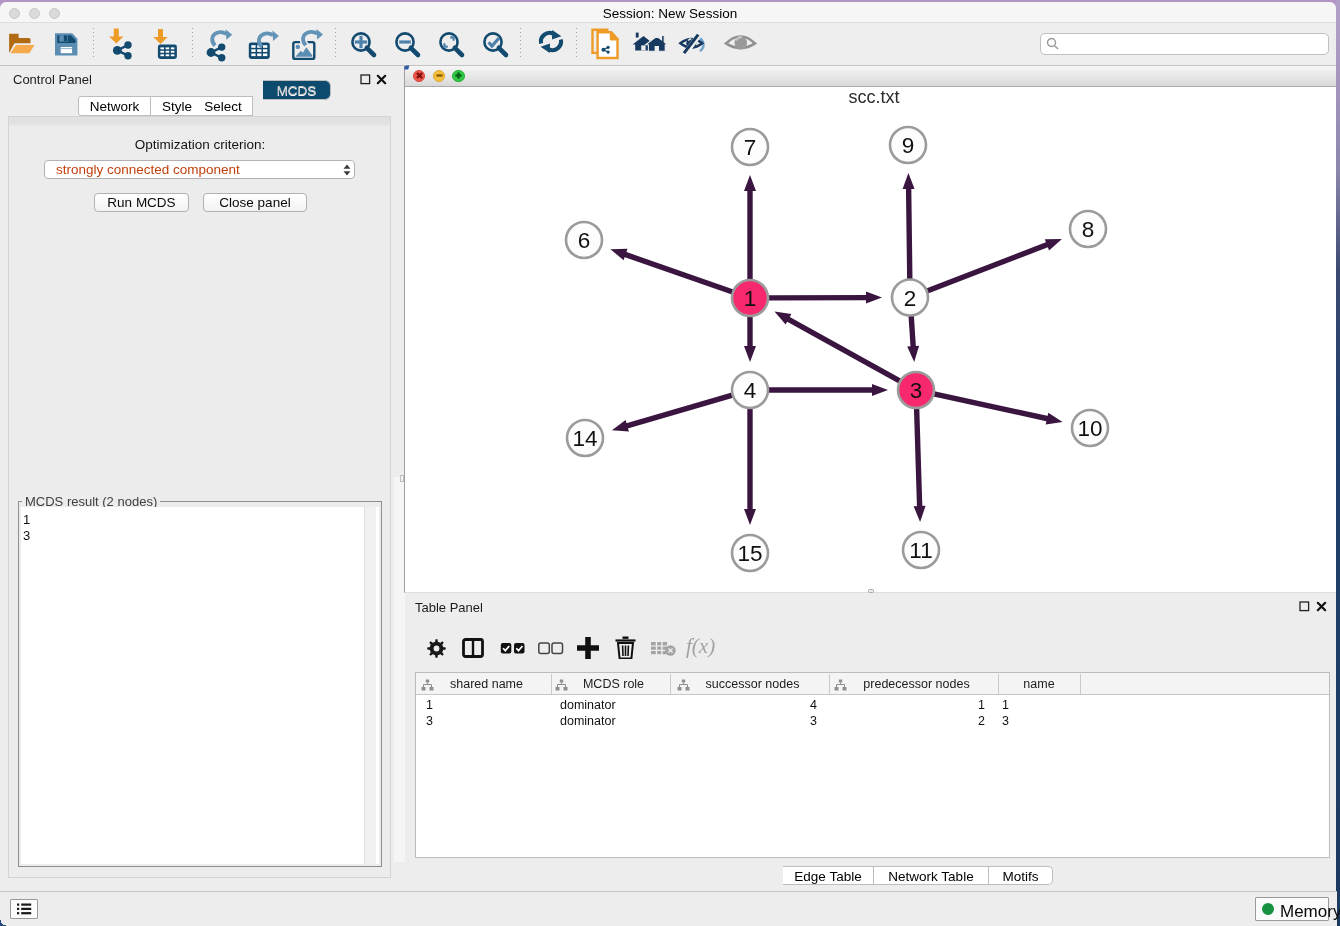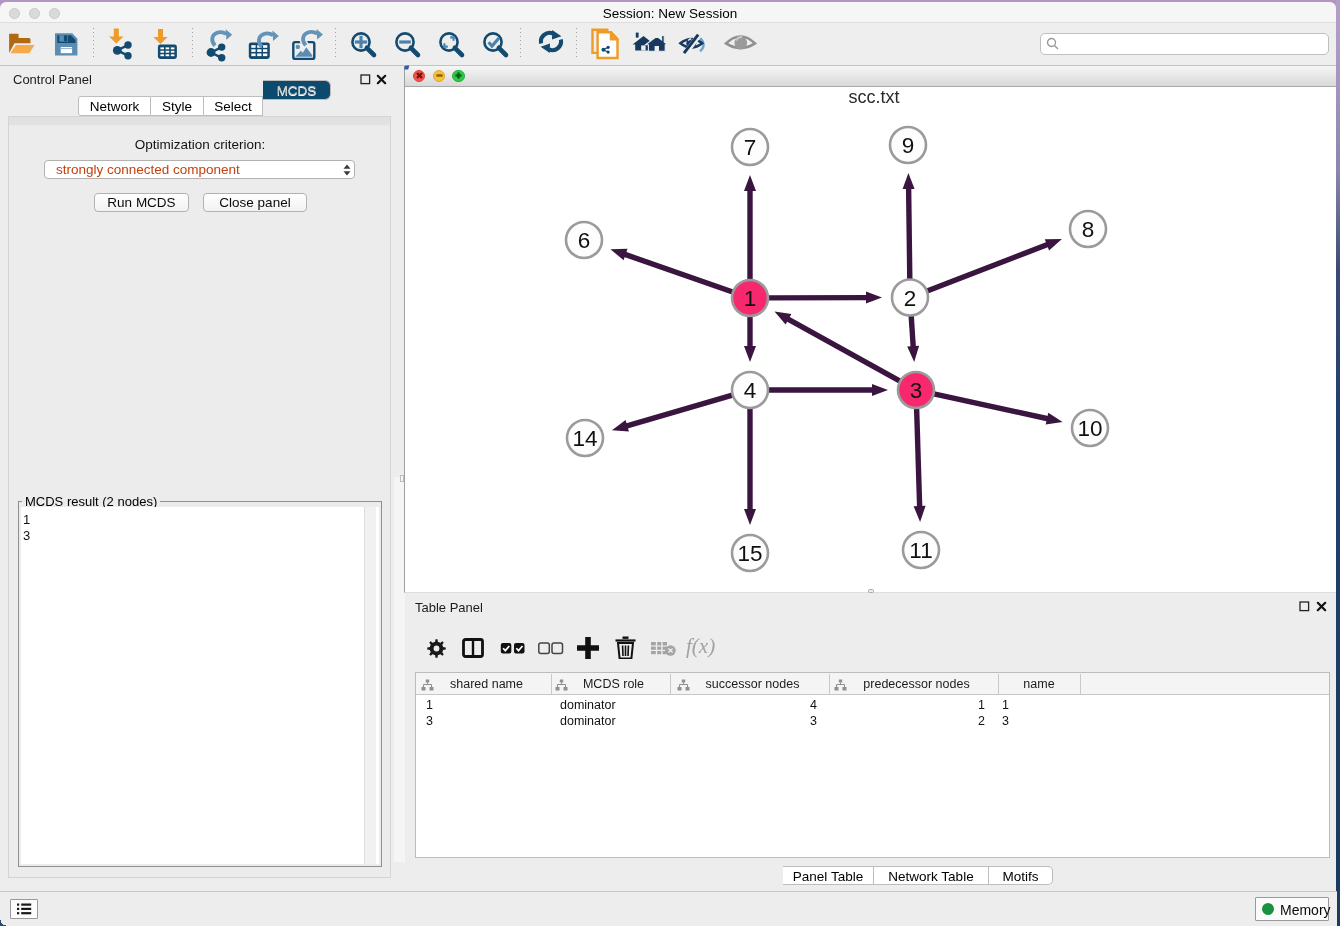--- a/index.html
+++ b/index.html
@@ -167,33 +167,33 @@
     <div class="abs" style="left:13px;top:72px;font-size:13px;color:#1c1c1c">Control Panel</div>
     <svg class="abs" style="left:360px;top:74px" width="11" height="11" viewBox="0 0 11 11">
       <rect x="1" y="1" width="8.6" height="8.6" fill="none" stroke="#222" stroke-width="1.3"></rect>
     </svg>
     <svg class="abs" style="left:376px;top:74px" width="11" height="11" viewBox="0 0 11 11">
       <path d="M1.8 1.8 L9.2 9.2 M9.2 1.8 L1.8 9.2" stroke="#111" stroke-width="2.2" stroke-linecap="round"></path>
     </svg>
     <div class="abs" style="left:8px;top:116px;width:383px;height:762px;background:linear-gradient(#e1e1e1 0,#e1e1e1 7px,#ececec 9px);border:1px solid #d4d4d4;box-sizing:border-box"></div>
     <div class="abs tabw" style="left:78px;top:96px;width:73px;border-left:1px solid #bdbdbd;border-radius:3px 0 0 3px">Network</div>
     <div class="abs tabw" style="left:151px;top:96px;width:53px">Style</div>
-    <div class="abs tabw" style="left:204px;top:96px;width:59px">Select</div>
+    <div class="abs tabw" style="left:194px;top:96px;width:59px">Select</div>
     <div class="abs tabw eng" style="left:263px;top:80px;width:68px;background:#0c4a6e;border-radius:0 6px 6px 0">MCDS</div>
     <div class="abs" style="left:100px;top:137px;width:200px;text-align:center;font-size:13.5px;color:#141414">Optimization criterion:</div>
     <div class="abs" style="left:44px;top:160px;width:311px;height:19px;background:#fff;border:1px solid #b2b2b2;border-radius:4px;box-sizing:border-box"></div>
     <div class="abs" style="left:56px;top:162px;font-size:13.5px;color:#c2410c">strongly connected component</div>
     <svg class="abs" style="left:341px;top:164px" width="12" height="12" viewBox="0 0 12 12">
       <path d="M6 0.5 l3.5 4.2 h-7 z" fill="#3c3c3c"></path>
       <path d="M6 11.5 l-3.5 -4.2 h7 z" fill="#3c3c3c"></path>
     </svg>
     <div class="abs btn" style="left:94px;top:193px;width:95px;height:19px;line-height:17px">Run MCDS</div>
     <div class="abs btn" style="left:203px;top:193px;width:104px;height:19px;line-height:17px">Close panel</div>
     <div class="abs" style="left:18px;top:501px;width:364px;height:366px;border:1px solid #8f8f8f;box-sizing:border-box"></div>
-    <div class="abs" style="left:22px;top:494px;background:#ececec;padding:0 3px;font-size:13px;color:#000000">MCDS result (2 nodes)</div>
+    <div class="abs" style="left:22px;top:494px;background:#ececec;padding:0 3px;font-size:13px;color:#404040">MCDS result (2 nodes)</div>
     <div class="abs" style="left:21px;top:507px;width:358px;height:357px;background:#fff"></div>
     <div class="abs" style="left:364px;top:507px;width:12px;height:357px;background:#f1f1f1;border-left:1px solid #dedede;box-sizing:border-box"></div>
     <div class="abs" style="left:23px;top:512px;font-size:13px;color:#111;line-height:16px">1<br>3</div>
     <div class="abs" style="left:393.5px;top:477px;width:11px;height:385px;background:#f5f5f5"></div>
     <div class="abs" style="left:399.5px;top:474.8px;width:4.8px;height:7px;background:#f6f6f6;border:1px solid #bdbdbd;box-sizing:border-box"></div>
     <div class="abs" style="left:404px;top:66px;width:932px;height:527px;border-left:1px solid #a0a0a0;border-bottom:1px solid #dedede;box-sizing:border-box;background:#fff"></div>
     <div class="abs" style="left:405px;top:66px;width:931px;height:21px;background:linear-gradient(#f6f6f6,#d8d8d8);border-bottom:1px solid #a9a9a9;box-sizing:border-box"></div>
     <div class="abs" style="left:412.9px;top:69.8px;width:12.2px;height:12.2px;border-radius:50%;background:#ed554c;border:1px solid #d8453c;box-sizing:border-box"></div>
     <div class="abs" style="left:432.9px;top:69.8px;width:12.2px;height:12.2px;border-radius:50%;background:#f6c13d;border:1px solid #dfa72e;box-sizing:border-box"></div>
     <div class="abs" style="left:452.4px;top:69.8px;width:12.2px;height:12.2px;border-radius:50%;background:#2fc946;border:1px solid #2aac3e;box-sizing:border-box"></div>
@@ -355,31 +355,31 @@
     <div class="cell" style="left:560px;top:697px">dominator</div>
     <div class="cell" style="left:700px;top:697px;width:117px;text-align:right">4</div>
     <div class="cell" style="left:850px;top:697px;width:135px;text-align:right">1</div>
     <div class="cell" style="left:1002px;top:697px">1</div>
     <div class="cell" style="left:426px;top:713px">3</div>
     <div class="cell" style="left:560px;top:713px">dominator</div>
     <div class="cell" style="left:700px;top:713px;width:117px;text-align:right">3</div>
     <div class="cell" style="left:850px;top:713px;width:135px;text-align:right">2</div>
     <div class="cell" style="left:1002px;top:713px">3</div>
     <div class="abs tabw eng" style="left:692px;top:904px;width:91px;background:#e4e4e4;border-left:1px solid #be185d;border-radius:5px 0 0 5px;height:19px;line-height:19px">Node Table</div>
-    <div class="abs tabw" style="left:783px;top:866px;width:91px;height:19px;line-height:19px">Panel Table</div>
+    <div class="abs tabw" style="left:783px;top:866px;width:91px;height:19px;line-height:19px">Edge Table</div>
     <div class="abs tabw" style="left:874px;top:866px;width:115px;height:19px;line-height:19px">Network Table</div>
     <div class="abs tabw" style="left:989px;top:866px;width:64px;border-radius:0 5px 5px 0;height:19px;line-height:19px">Motifs</div>
     <div class="abs" style="left:0;top:891px;width:1337px;height:35px;background:#ededed;border-top:1px solid #c6c6c6;box-sizing:border-box"></div>
     <div class="abs" style="left:10px;top:899px;width:28px;height:20px;background:#fcfcfc;border:1px solid #9a9a9a;border-radius:1px;box-sizing:border-box"></div>
     <svg class="abs" style="left:17px;top:903px" width="16" height="12" viewBox="0 0 16 12">
       <g fill="#1a1a1a">
         <rect x="0" y="0.5" width="2.2" height="2.2"></rect>
         <rect x="0" y="4.8" width="2.2" height="2.2"></rect>
         <rect x="0" y="9.1" width="2.2" height="2.2"></rect>
         <rect x="4.2" y="0.5" width="10" height="2.2"></rect>
         <rect x="4.2" y="4.8" width="10" height="2.2"></rect>
         <rect x="4.2" y="9.1" width="10" height="2.2"></rect>
       </g>
     </svg>
     <div class="abs" style="left:1254.5px;top:897px;width:74.5px;height:23.5px;background:#fbfbfb;border:1px solid #9a9a9a;border-radius:1px;box-sizing:border-box"></div>
     <div class="abs" style="left:1261.5px;top:902.5px;width:12.6px;height:12.6px;border-radius:50%;background:#189140"></div>
-    <div class="abs" style="left:1280px;top:902px;font-size:14px;color:#0a0a0a">Memory</div>
+    <div class="abs" style="left:1280px;top:902px;font-size:17px;color:#0a0a0a">Memory</div>
     <div class="abs" style="left:0;top:920px;width:6px;height:6px;background:radial-gradient(circle at 6px 0px,transparent 5.5px,#27497a 5.5px)"></div>
   </div>
 </body></html>

